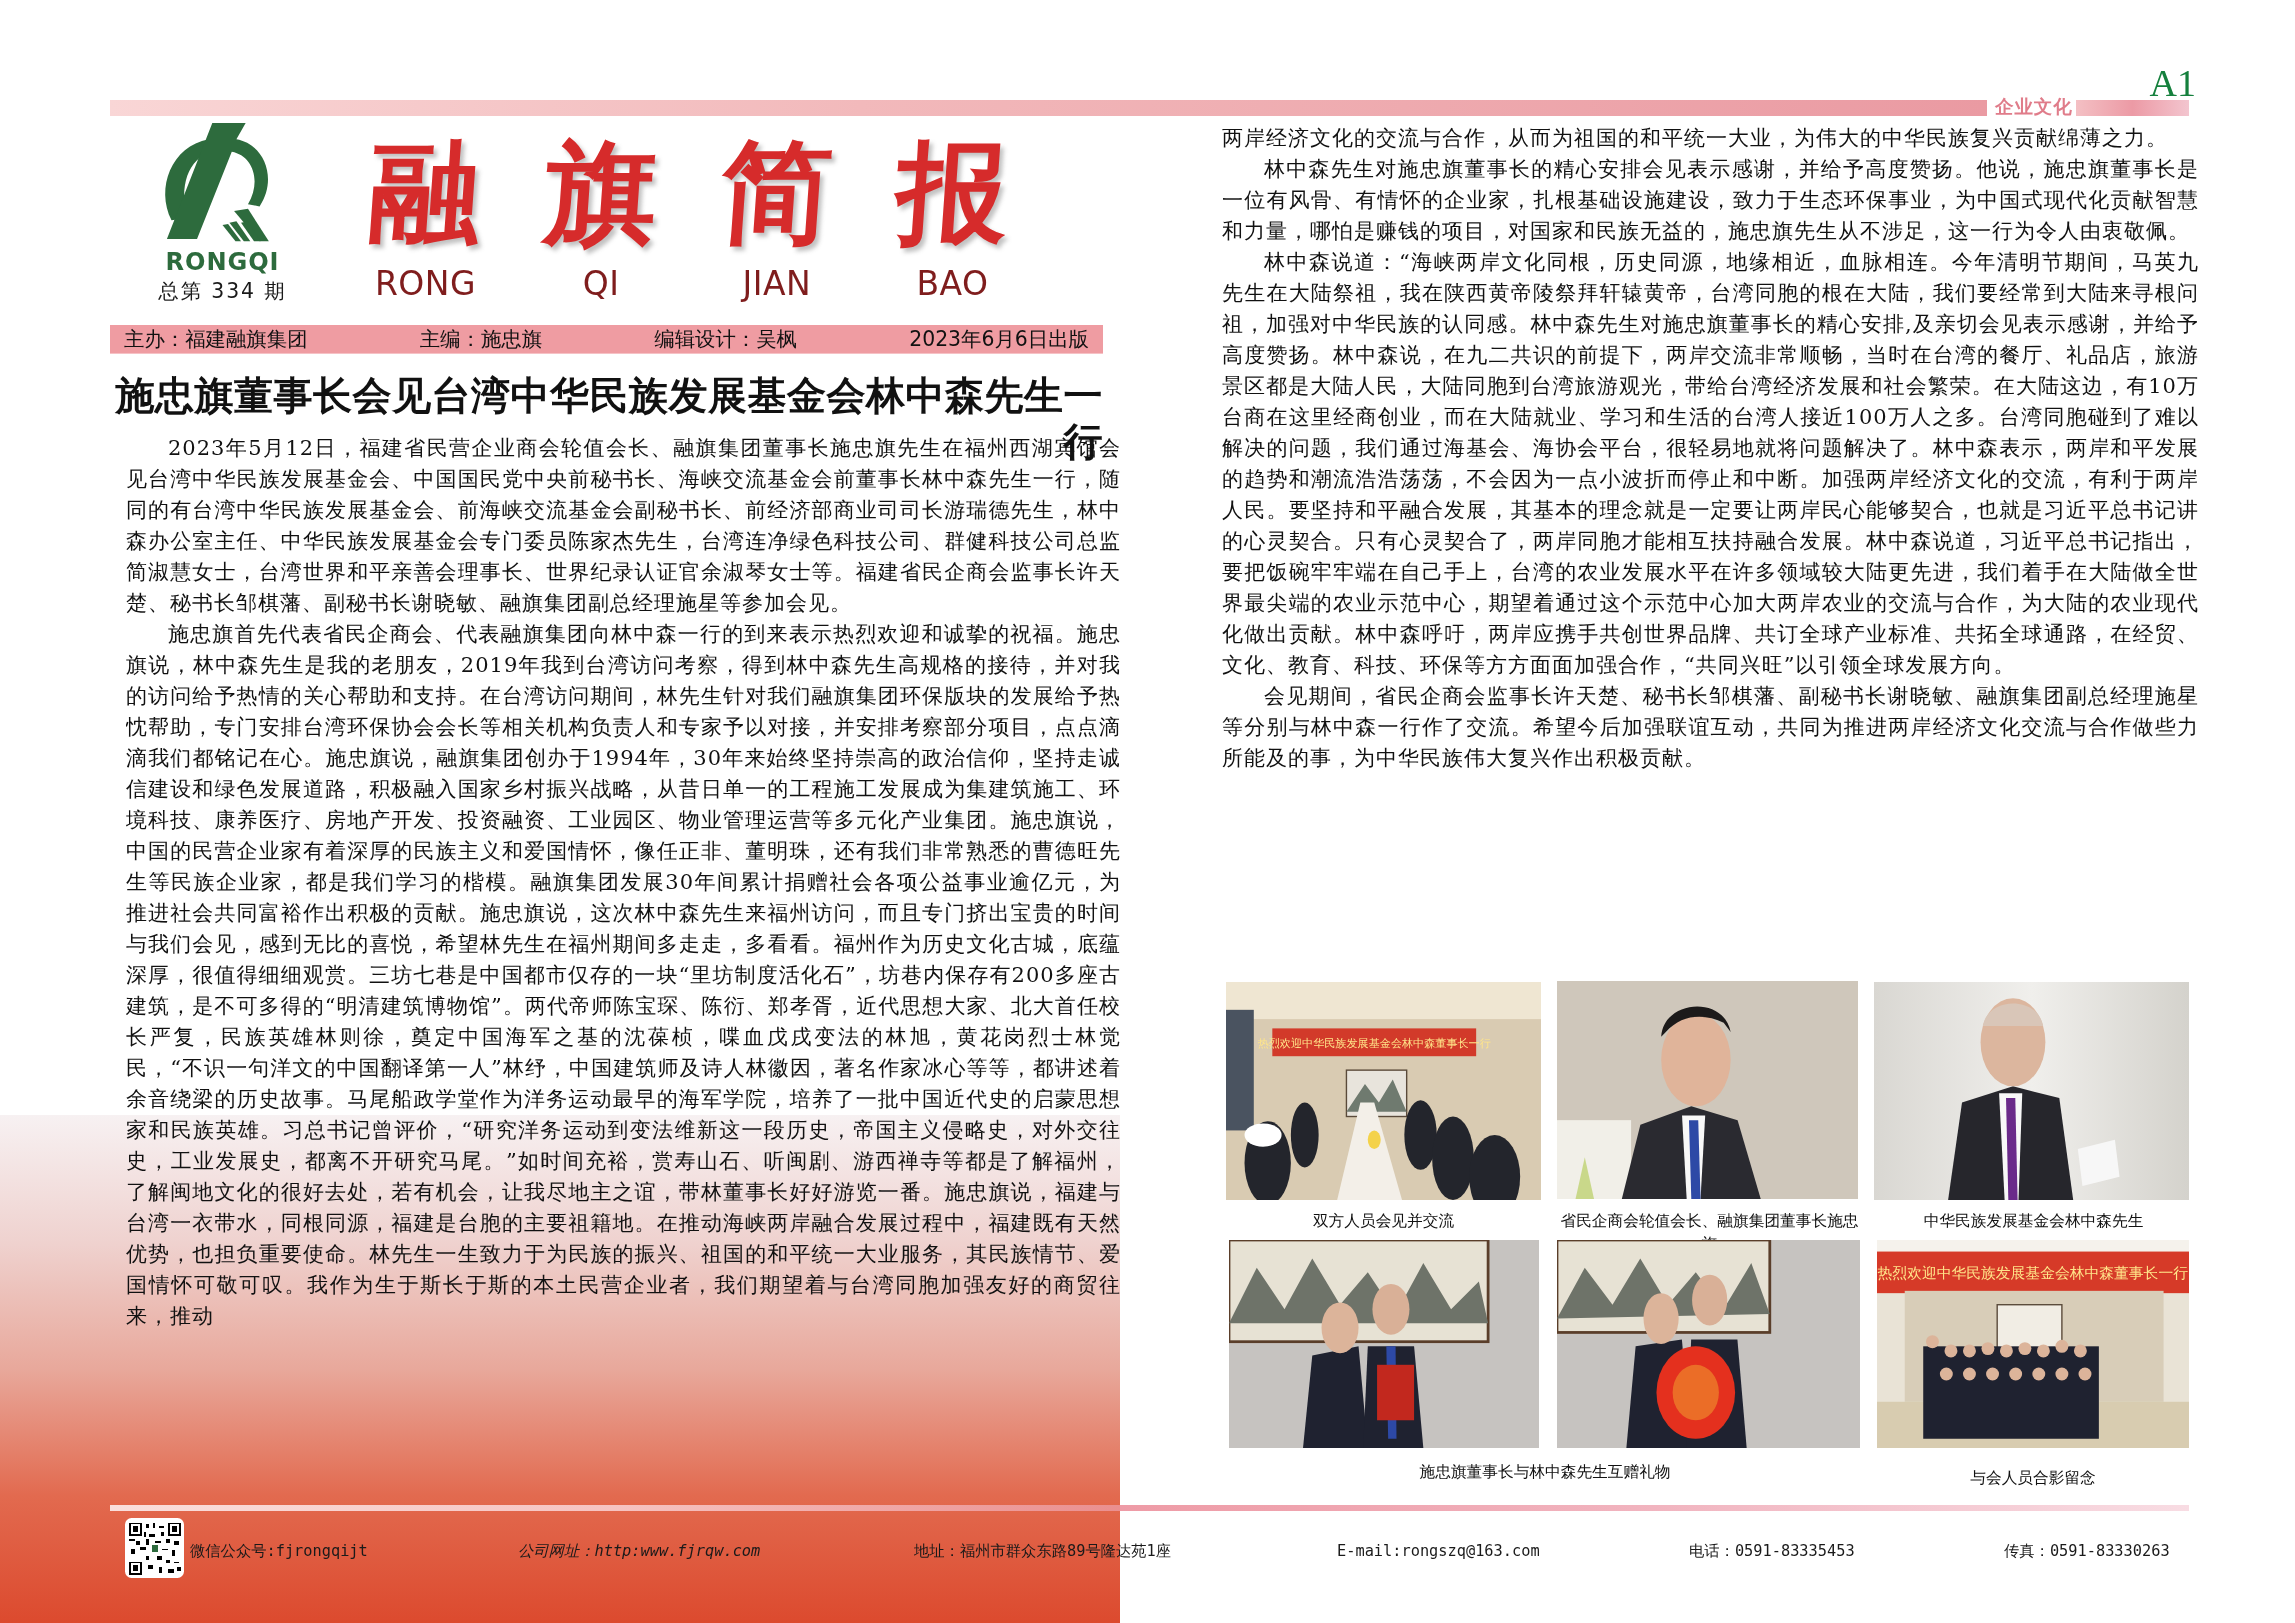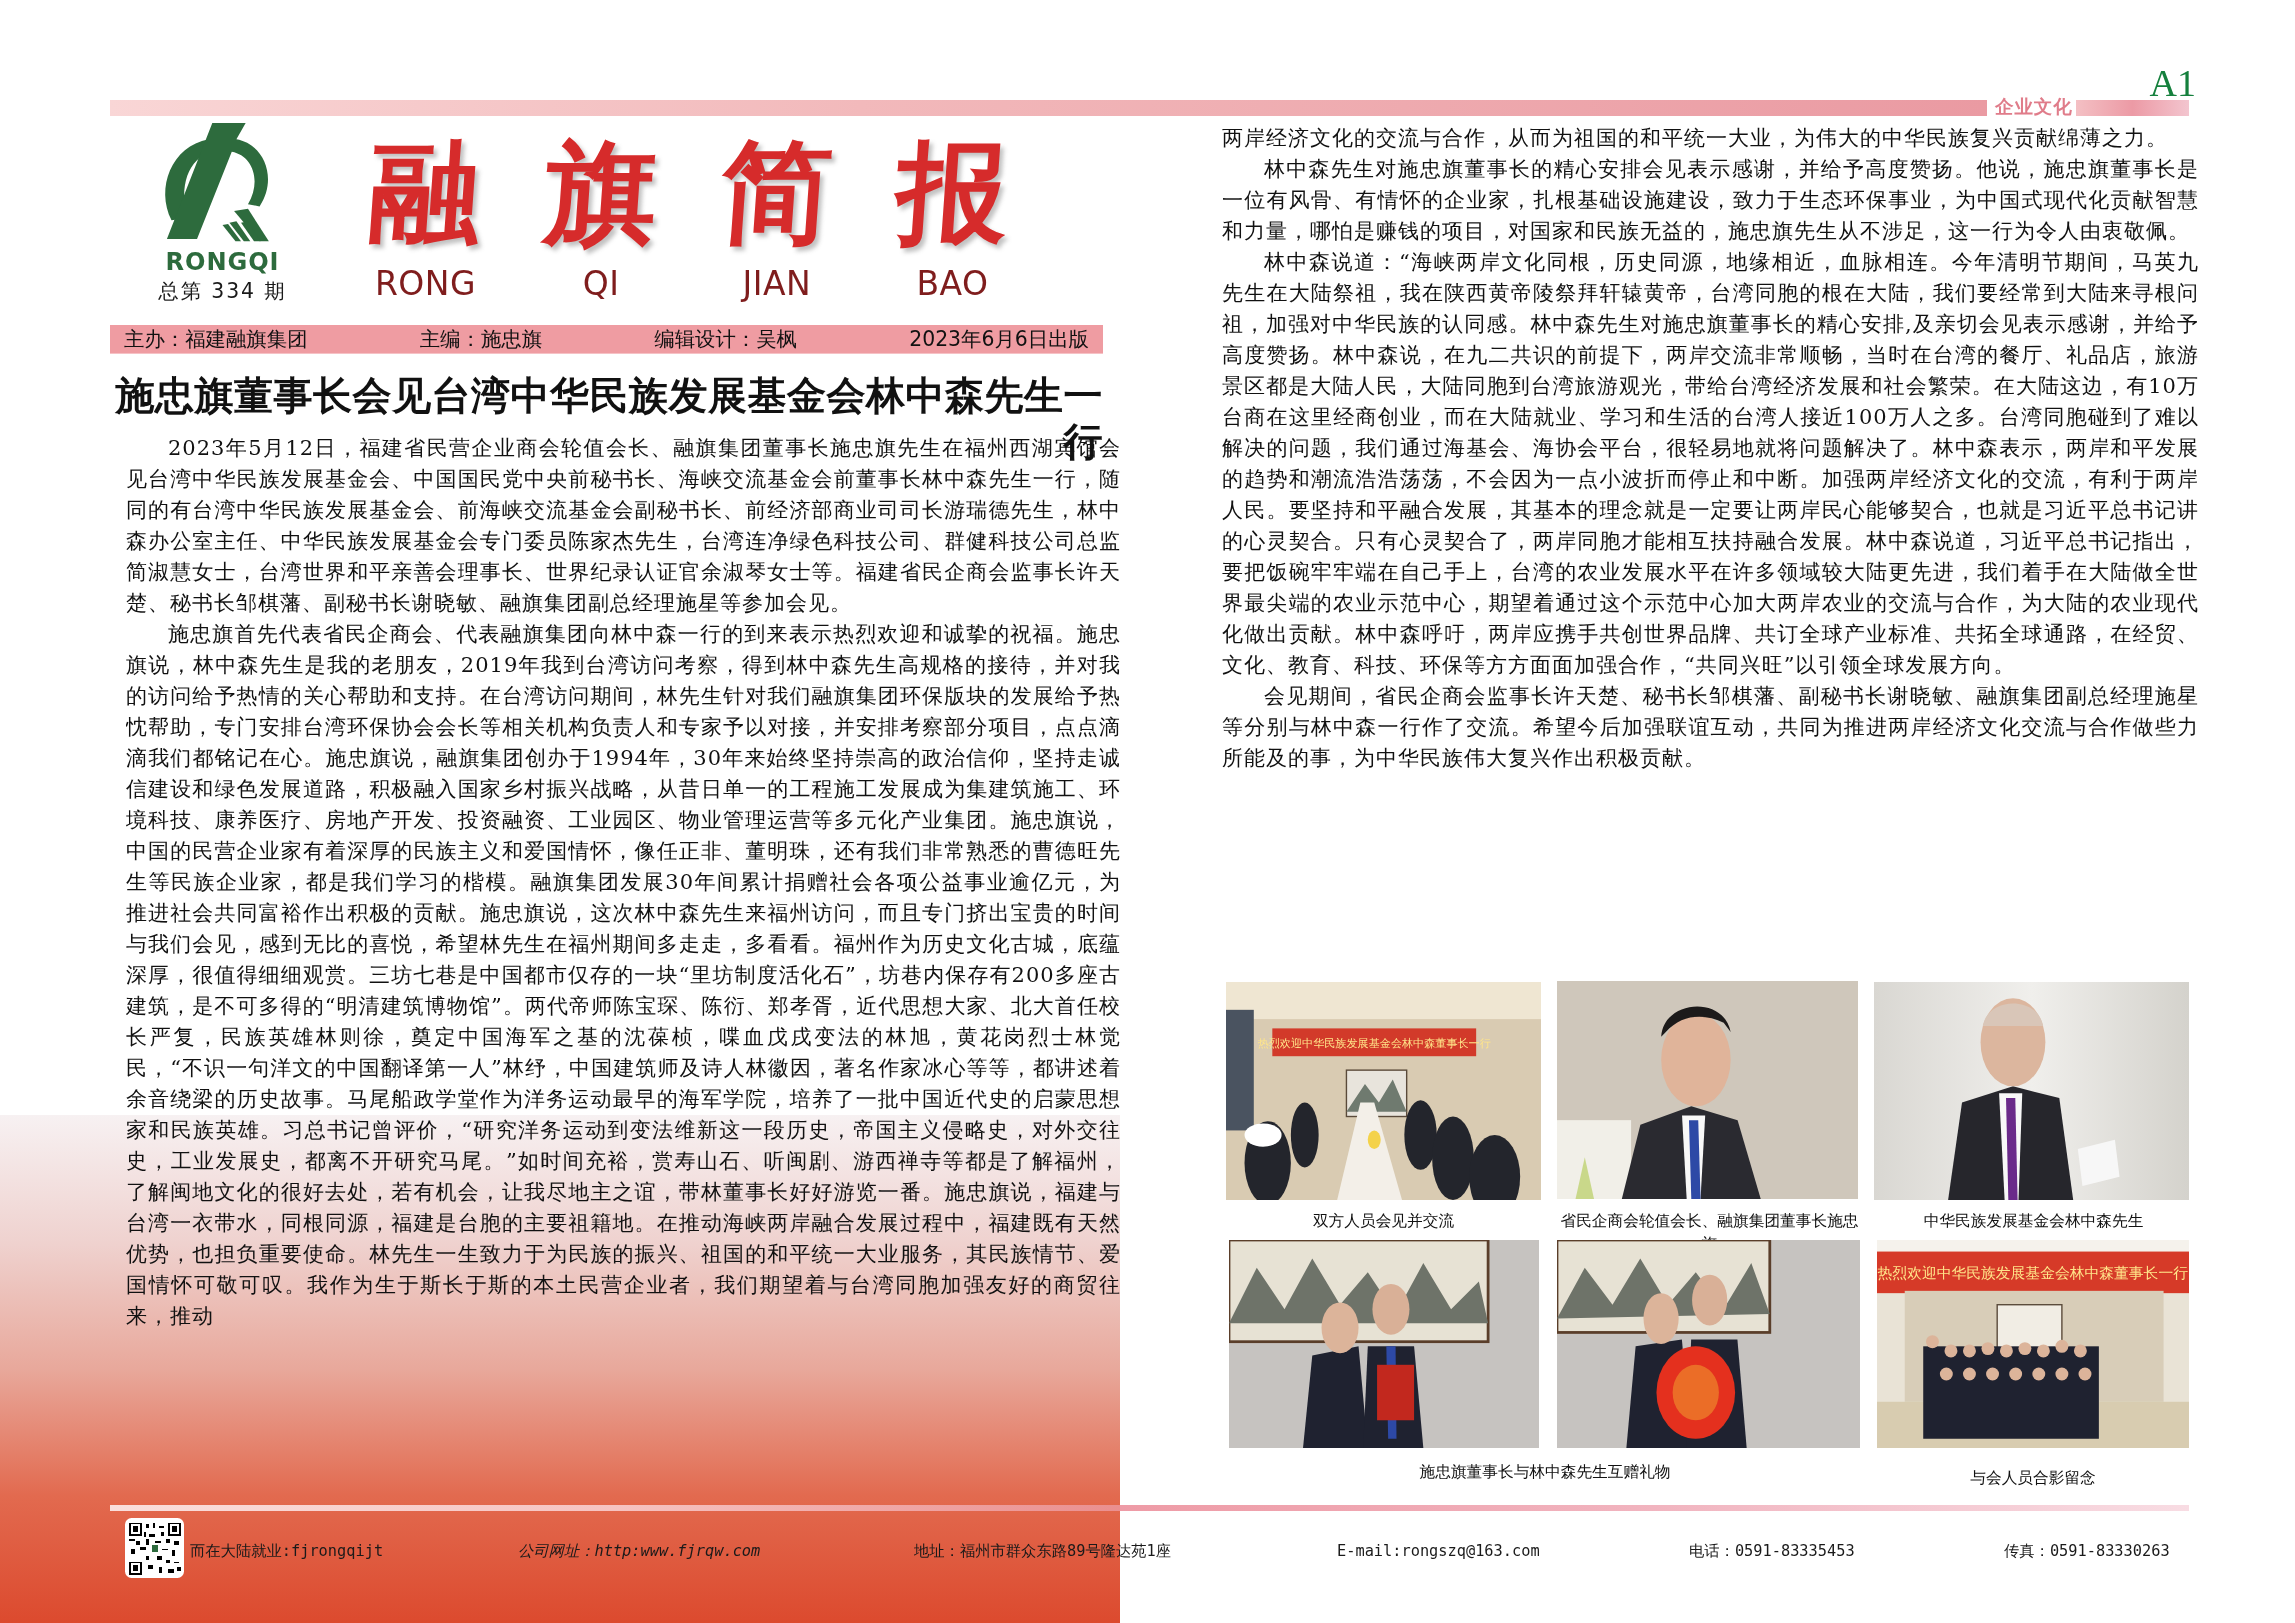--- a/index.html
+++ b/index.html
@@ -325,19 +325,19 @@
         <rect x="24" y="21" width="3" height="1"></rect>
         <rect x="10" y="23" width="3" height="2"></rect>
       <rect x="16" y="24" width="2" height="3"></rect>
         <rect x="21" y="25" width="3" height="2"></rect>
         <rect x="26" y="24" width="2" height="2"></rect>
     </g>
     <rect x="11" y="11" width="6" height="6" fill="#fff"></rect>
     <rect x="12.5" y="12" width="3" height="4" fill="#2d6b3d"></rect>
   </svg>
 </div>
-<div class="footer-item" style="left:190px;">而在大陆就业:fjrongqijt</div>
+<div class="footer-item" style="left:190px;">微信公众号:fjrongqijt</div>
 <div class="footer-item" style="left:518px;font-style:italic;">公司网址：http:www.fjrqw.com</div>
 <div class="footer-item" style="left:914px;">地址：福州市群众东路89号隆达苑1座</div>
 <div class="footer-item" style="left:1337px;">E-mail:rongszq@163.com</div>
 <div class="footer-item" style="left:1689px;">电话：0591-83335453</div>
 <div class="footer-item" style="left:2004px;">传真：0591-83330263</div>
 
 
 </body></html>

